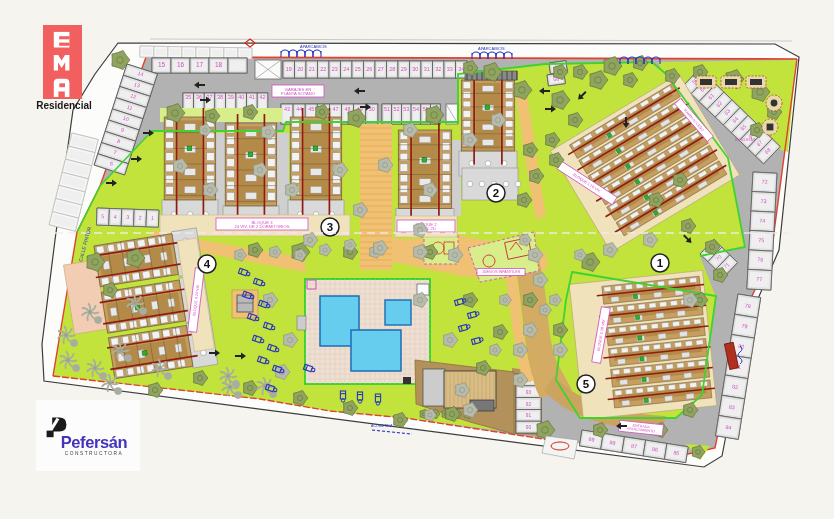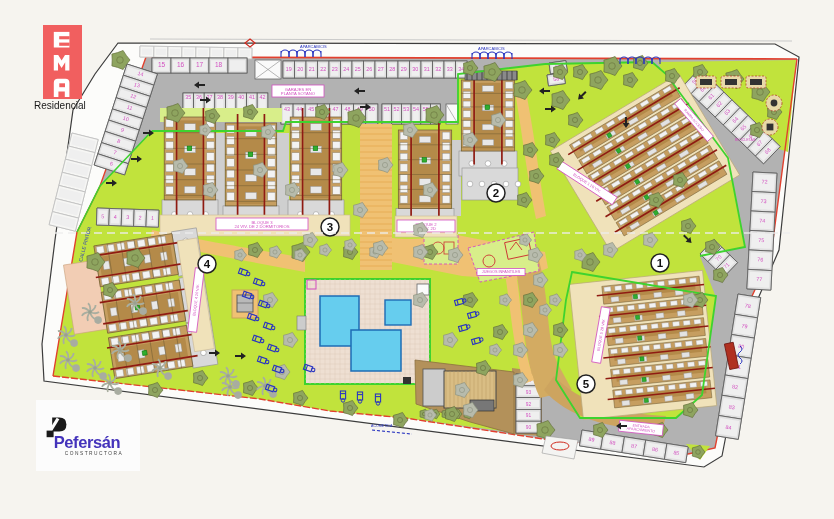--- a/index.html
+++ b/index.html
@@ -1694,25 +1694,25 @@
   <rect x="10.8" y="6.9" width="15.6" height="15.6" fill="#fff"></rect>
   <rect x="16.2" y="11.2" width="10.4" height="3.1" fill="#f15f5f"></rect>
   <rect x="16.2" y="17.6" width="10.4" height="3.2" fill="#f15f5f"></rect>
 
   <path d="M10.8,45.5 V29.9 h4.4 l3.4,5.6 3.4,-5.6 h4.4 v15.6 h-4.2 v-8.2 l-3.6,5.6 l-3.6,-5.6 v8.2 z" fill="#fff"></path>
 
   <path d="M10.8,72 V57.7 q0,-4 4,-4 h7.6 q4,0 4,4 V72 h-4.6 v-5.4 h-6.4 V72 z" fill="#fff"></path>
   <rect x="16.3" y="58.3" width="5.7" height="3.9" fill="#f15f5f"></rect>
 </svg>
 
-<div class="abs" style="left:34px;top:100px;width:60px;font-size:10px;font-weight:normal;color:#191919;letter-spacing:0px">Residencial</div>
+<div class="abs" style="left:34px;top:100px;width:60px;text-align:center;font-size:10px;font-weight:bold;color:#191919;letter-spacing:0px">Residencial</div>
 
 <div class="abs" style="left:36px;top:400px;width:104px;height:71px;background:#fcfcfc"></div>
 
 <svg class="abs" style="left:46px;top:417px" width="21" height="21" viewBox="0 0 21 21">
   <path d="M6.2,0.6 h7.2 q7,0 7,7 q0,7 -7,7 h-7.2 z" fill="#1a1a1a"></path>
   <line x1="1.5" y1="18.5" x2="12" y2="1.5" stroke="#fcfcfc" stroke-width="3.2"></line>
   <rect x="0.6" y="13.6" width="7" height="6.6" fill="#1a1a1a"></rect>
 </svg>
 
-<div class="abs" style="left:46px;top:433px;width:82px;text-align:center;font-size:16.5px;font-weight:bold;color:#4433bb;letter-spacing:-0.4px">Pefersán</div>
+<div class="abs" style="left:53px;top:433px;width:82px;text-align:center;font-size:16.5px;font-weight:bold;color:#4433bb;letter-spacing:-0.4px">Pefersán</div>
 
 <div class="abs" style="left:53px;top:450.5px;width:82px;text-align:center;font-size:4.8px;letter-spacing:1.5px;color:#444">CONSTRUCTORA</div>
 
 </body></html>

